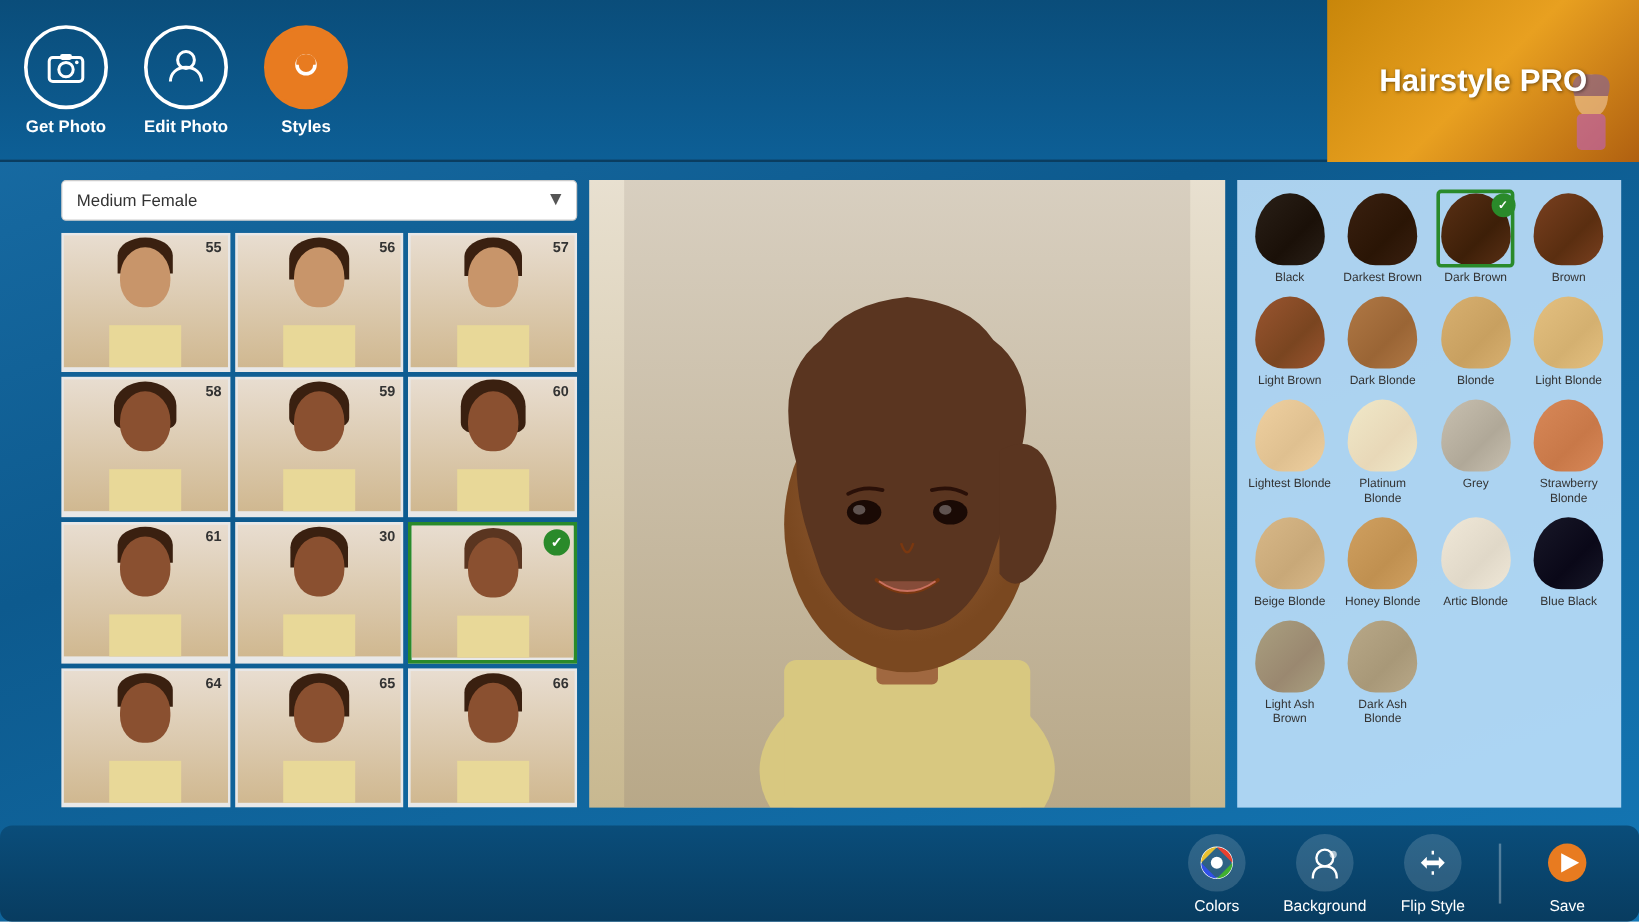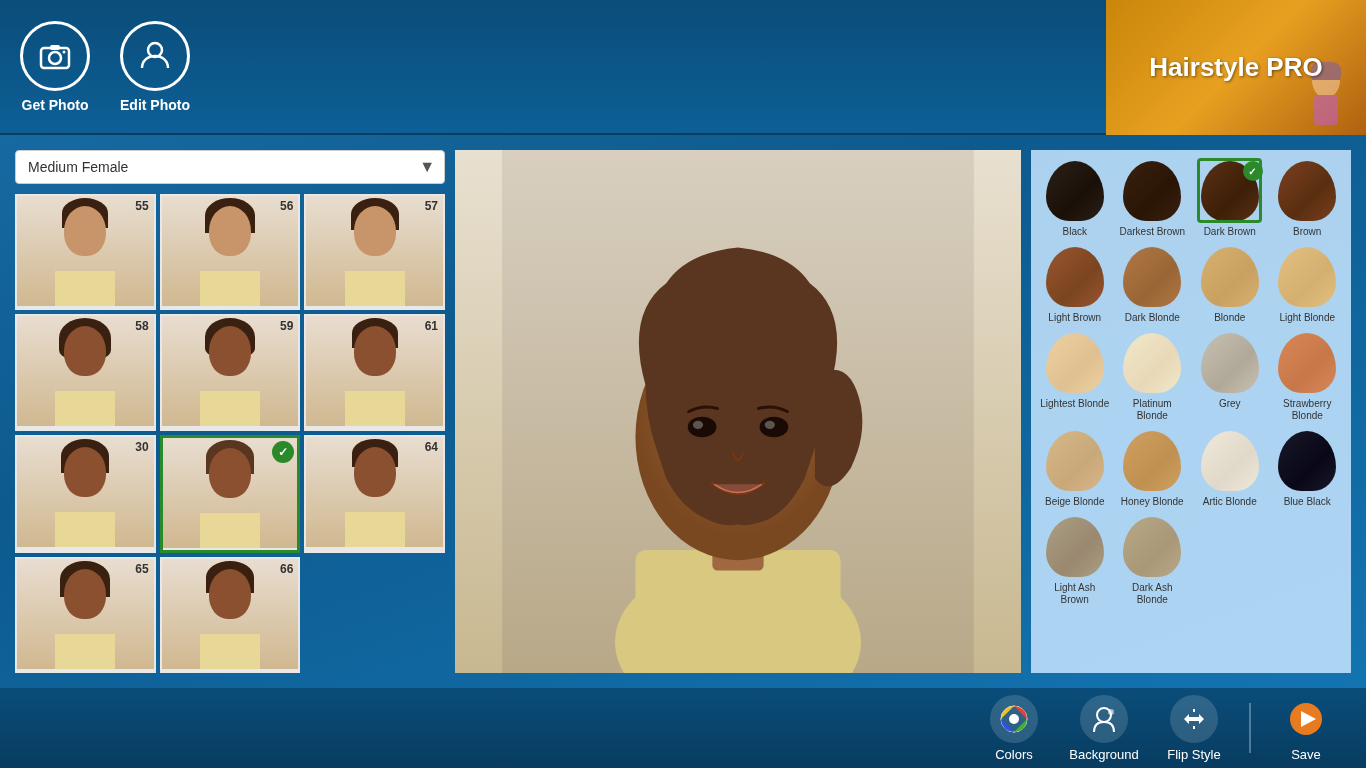--- a/index.html
+++ b/index.html
@@ -75,20 +75,21 @@
       text-shadow: 1px 1px 3px rgba(0,0,0,0.5);
       z-index: 2;
     }
 
     
     .main-content {
       display: flex;
       height: calc(768px - 135px - 80px);
       padding: 15px;
       gap: 10px;
+      margin-left: 36px;
     }
 
     
     .left-panel {
       width: 430px;
       display: flex;
       flex-direction: column;
       gap: 10px;
       flex-shrink: 0;
     }
@@ -253,20 +254,21 @@
       bottom: 0;
       left: 0;
       right: 0;
       height: 80px;
       background: linear-gradient(180deg, #0a4d7a 0%, #083c60 100%);
       display: flex;
       align-items: center;
       justify-content: flex-end;
       padding: 0 20px;
       gap: 10px;
+      border-radius: 10px;
     }
     .bottom-btn {
       display: flex;
       flex-direction: column;
       align-items: center;
       cursor: pointer;
       color: white;
       gap: 4px;
       min-width: 80px;
     }
@@ -353,20 +355,30 @@
     <div class="nav-item">
       <div class="icon-circle">
         <svg width="36" height="36" viewBox="0 0 36 36" fill="none">
           <circle cx="18" cy="12" r="7" stroke="white" stroke-width="2.5" fill="none"></circle>
           <path d="M5 30c0-7 5.5-12 13-12s13 5 13 12" stroke="white" stroke-width="2.5" fill="none"></path>
         </svg>
       </div>
       <span class="nav-label">Edit Photo</span>
     </div>
 
+    <div class="nav-item active">
+      <div class="icon-circle">
+        <svg width="36" height="36" viewBox="0 0 36 36" fill="none">
+          <circle cx="18" cy="16" r="9" fill="white"></circle>
+          <path d="M10 16 Q9 8 18 7 Q27 8 26 16" fill="#e87b20"></path>
+          <circle cx="18" cy="16" r="6" fill="#e87b20"></circle>
+        </svg>
+      </div>
+      <span class="nav-label">Styles</span>
+    </div>
   </div>
 
   <div class="brand-area">
     <span class="brand-text">Hairstyle PRO</span>
     <svg style="position:absolute;right:10px;bottom:5px;opacity:0.6" width="60" height="70" viewBox="0 0 60 70">
       <ellipse cx="30" cy="20" rx="14" ry="18" fill="#f0c8a0"></ellipse>
       <path d="M16 20 Q10 0 30 2 Q50 0 44 20" fill="#8060a0"></path>
       <rect x="18" y="35" width="24" height="30" rx="4" fill="#c060c0"></rect>
     </svg>
   </div>
@@ -427,20 +439,28 @@
 
       <div class="style-item">
         <div class="person-mini" style="background:linear-gradient(180deg,#e8ddd0 0%,#d0b890 100%)">
           <div style="position:absolute;top:2px;left:50%;transform:translateX(-50%);width:50px;height:38px;background:#3a2010;border-radius:50% 50% 20% 20%;"></div>
           <div style="position:absolute;top:10px;left:50%;transform:translateX(-50%);width:42px;height:50px;background:#8a5030;border-radius:50% 50% 45% 45%;"></div>
           <div style="position:absolute;bottom:0;left:50%;transform:translateX(-50%);width:60px;height:35px;background:#e8d898;"></div>
         </div>
         <span class="style-number">59</span>
       </div>
 
+      <div class="style-item">
+        <div class="person-mini" style="background:linear-gradient(180deg,#e8ddd0 0%,#d0b890 100%)">
+          <div style="position:absolute;top:0;left:50%;transform:translateX(-50%);width:54px;height:45px;background:#3a2010;border-radius:50% 50% 20% 20%;"></div>
+          <div style="position:absolute;top:10px;left:50%;transform:translateX(-50%);width:42px;height:50px;background:#8a5030;border-radius:50% 50% 45% 45%;"></div>
+          <div style="position:absolute;bottom:0;left:50%;transform:translateX(-50%);width:60px;height:35px;background:#e8d898;"></div>
+        </div>
+        <span class="style-number">60</span>
+      </div>
 
       <div class="style-item">
         <div class="person-mini" style="background:linear-gradient(180deg,#e8ddd0 0%,#d0b890 100%)">
           <div style="position:absolute;top:2px;left:50%;transform:translateX(-50%);width:46px;height:30px;background:#3a2010;border-radius:50% 50% 0 0;"></div>
           <div style="position:absolute;top:10px;left:50%;transform:translateX(-50%);width:42px;height:50px;background:#8a5030;border-radius:50% 50% 45% 45%;"></div>
           <div style="position:absolute;bottom:0;left:50%;transform:translateX(-50%);width:60px;height:35px;background:#e8d898;"></div>
         </div>
         <span class="style-number">61</span>
       </div>
 

